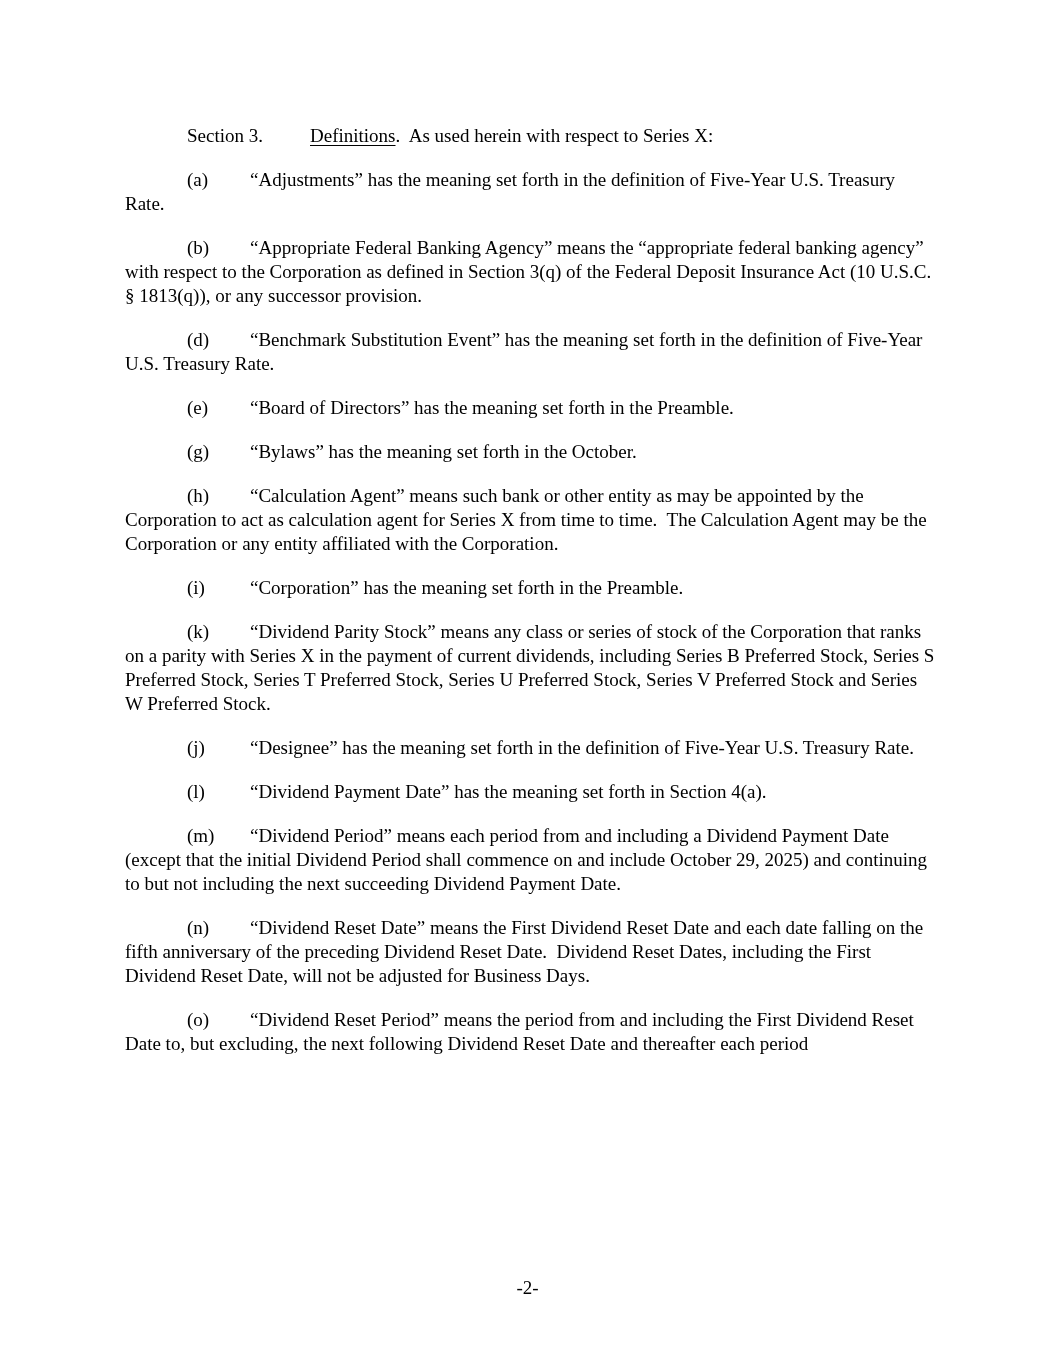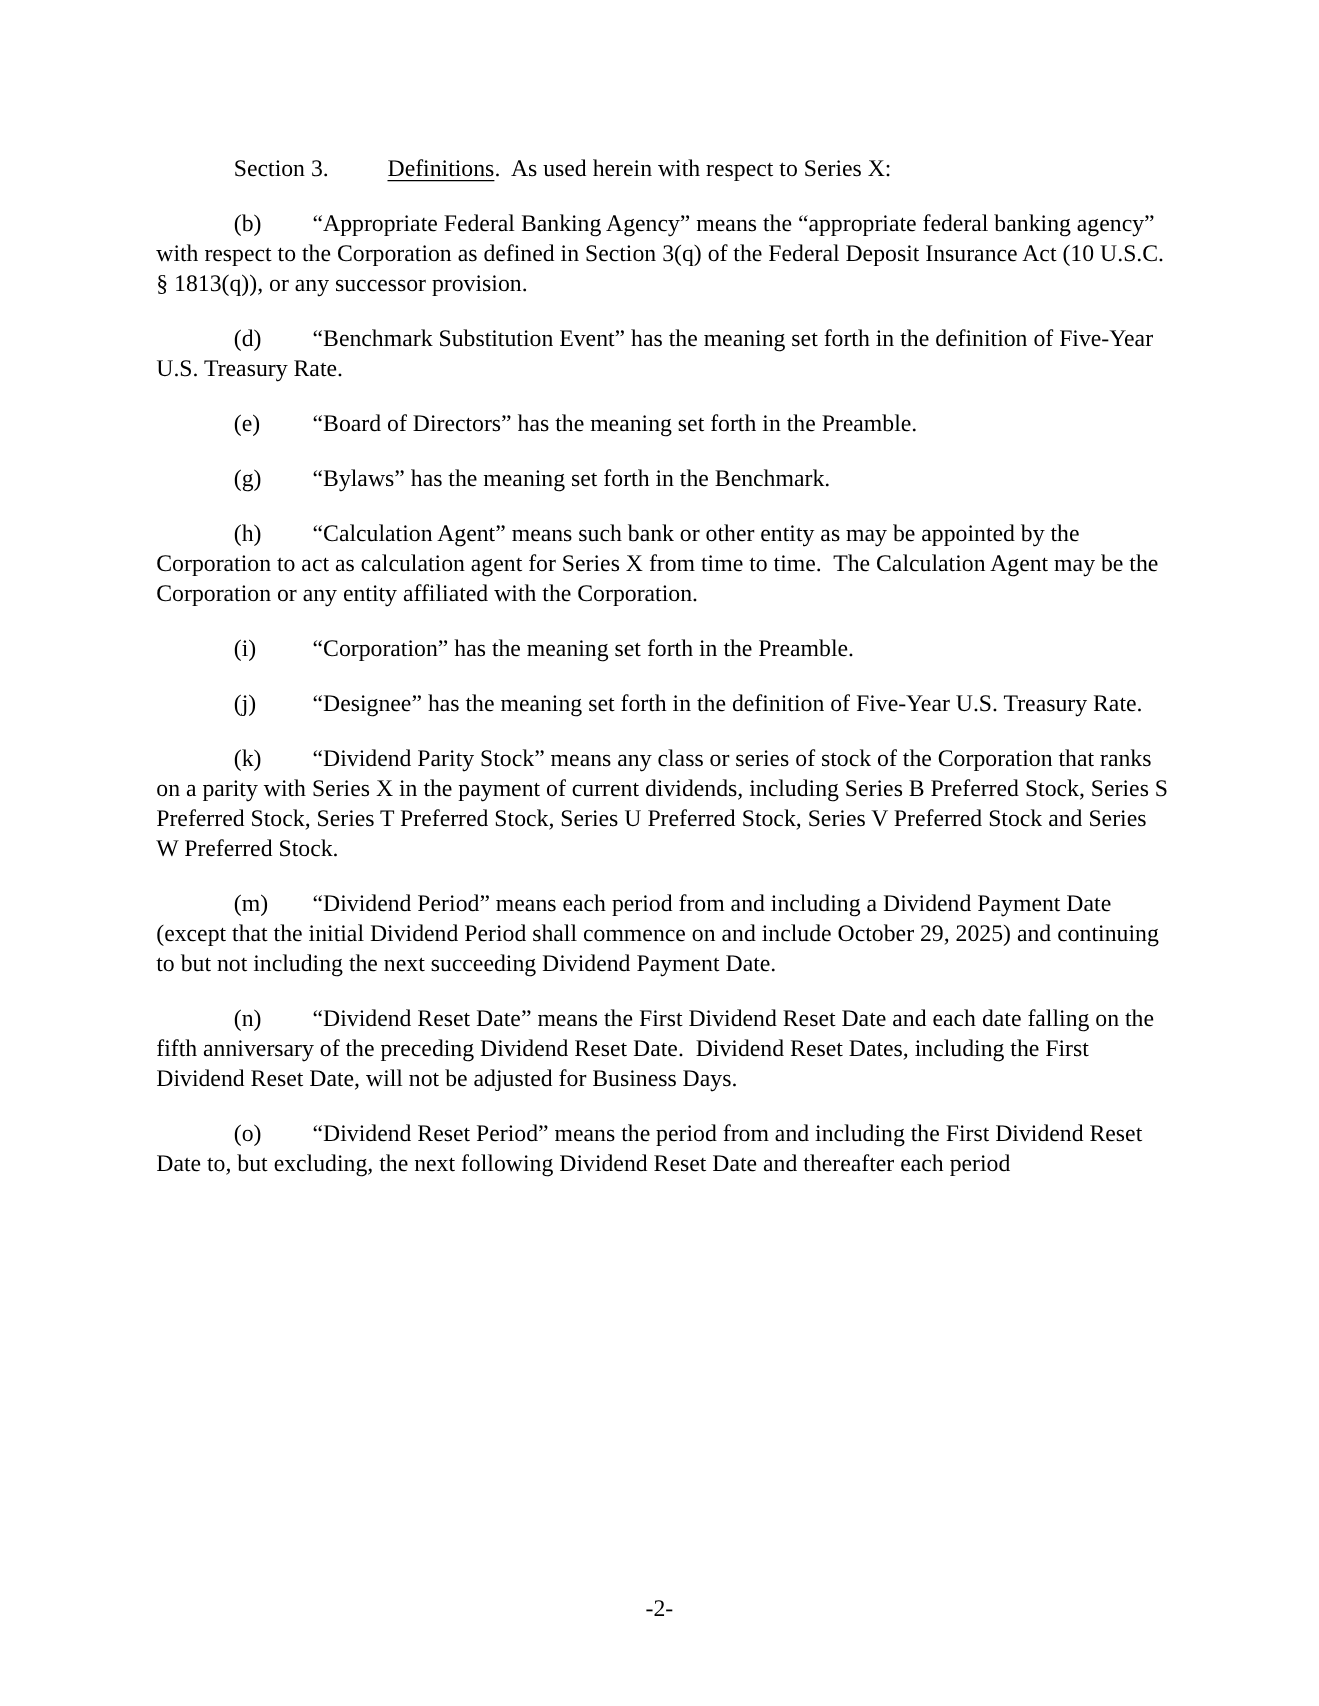--- a/index.html
+++ b/index.html
@@ -53,39 +53,41 @@
     text-align: center;
   }
 </style>
 </head>
 <body>
 
 <div class="page">
   <div class="content">
     <p class="para"><span class="heading-label">Section 3.</span><span class="heading-title">Definitions</span><span>.  As used herein with respect to Series X:</span></p>
     <div>
+  <p class="para"><span class="para-label">(a)</span><span>“Adjustments” has the meaning set forth in the definition of Five-Year U.S. Treasury Rate.</span></p>
 
   <p class="para"><span class="para-label">(b)</span><span>“Appropriate Federal Banking Agency” means the “appropriate federal banking agency” with respect to the Corporation as defined in Section 3(q) of the Federal Deposit Insurance Act (10 U.S.C. § 1813(q)), or any successor provision.</span></p>
 
 
   <p class="para"><span class="para-label">(d)</span><span>“Benchmark Substitution Event” has the meaning set forth in the definition of Five-Year U.S. Treasury Rate.</span></p>
 
   <p class="para"><span class="para-label">(e)</span><span>“Board of Directors” has the meaning set forth in the Preamble.</span></p>
 
 
-  <p class="para"><span class="para-label">(g)</span><span>“Bylaws” has the meaning set forth in the Benchmark.</span></p>
+  <p class="para"><span class="para-label">(g)</span><span>“Bylaws” has the meaning set forth in the October.</span></p>
 
   <p class="para"><span class="para-label">(h)</span><span>“Calculation Agent” means such bank or other entity as may be appointed by the Corporation to act as calculation agent for Series X from time to time.  The Calculation Agent may be the Corporation or any entity affiliated with the Corporation.</span></p>
 
   <p class="para"><span class="para-label">(i)</span><span>“Corporation” has the meaning set forth in the Preamble.</span></p>
 
+  <p class="para"><span class="para-label">(k)</span><span>“Dividend Parity Stock” means any class or series of stock of the Corporation that ranks on a parity with Series X in the payment of current dividends, including Series B Preferred Stock, Series S Preferred Stock, Series T Preferred Stock, Series U Preferred Stock, Series V Preferred Stock and Series W Preferred Stock.</span></p>
+
   <p class="para"><span class="para-label">(j)</span><span>“Designee” has the meaning set forth in the definition of Five-Year U.S. Treasury Rate.</span></p>
 
-  <p class="para"><span class="para-label">(k)</span><span>“Dividend Parity Stock” means any class or series of stock of the Corporation that ranks on a parity with Series X in the payment of current dividends, including Series B Preferred Stock, Series S Preferred Stock, Series T Preferred Stock, Series U Preferred Stock, Series V Preferred Stock and Series W Preferred Stock.</span></p>
-
+  <p class="para"><span class="para-label">(l)</span><span>“Dividend Payment Date” has the meaning set forth in Section 4(a).</span></p>
 
   <p class="para"><span class="para-label">(m)</span><span>“Dividend Period” means each period from and including a Dividend Payment Date (except that the initial Dividend Period shall commence on and include October 29, 2025) and continuing to but not including the next succeeding Dividend Payment Date.</span></p>
 
   <p class="para"><span class="para-label">(n)</span><span>“Dividend Reset Date” means the First Dividend Reset Date and each date falling on the fifth anniversary of the preceding Dividend Reset Date.  Dividend Reset Dates, including the First Dividend Reset Date, will not be adjusted for Business Days.</span></p>
 
   <p class="para"><span class="para-label">(o)</span><span>“Dividend Reset Period” means the period from and including the First Dividend Reset Date to, but excluding, the next following Dividend Reset Date and thereafter each period</span></p>
 </div>
   </div>
   <div class="page-footer">-2-</div>
 </div>

